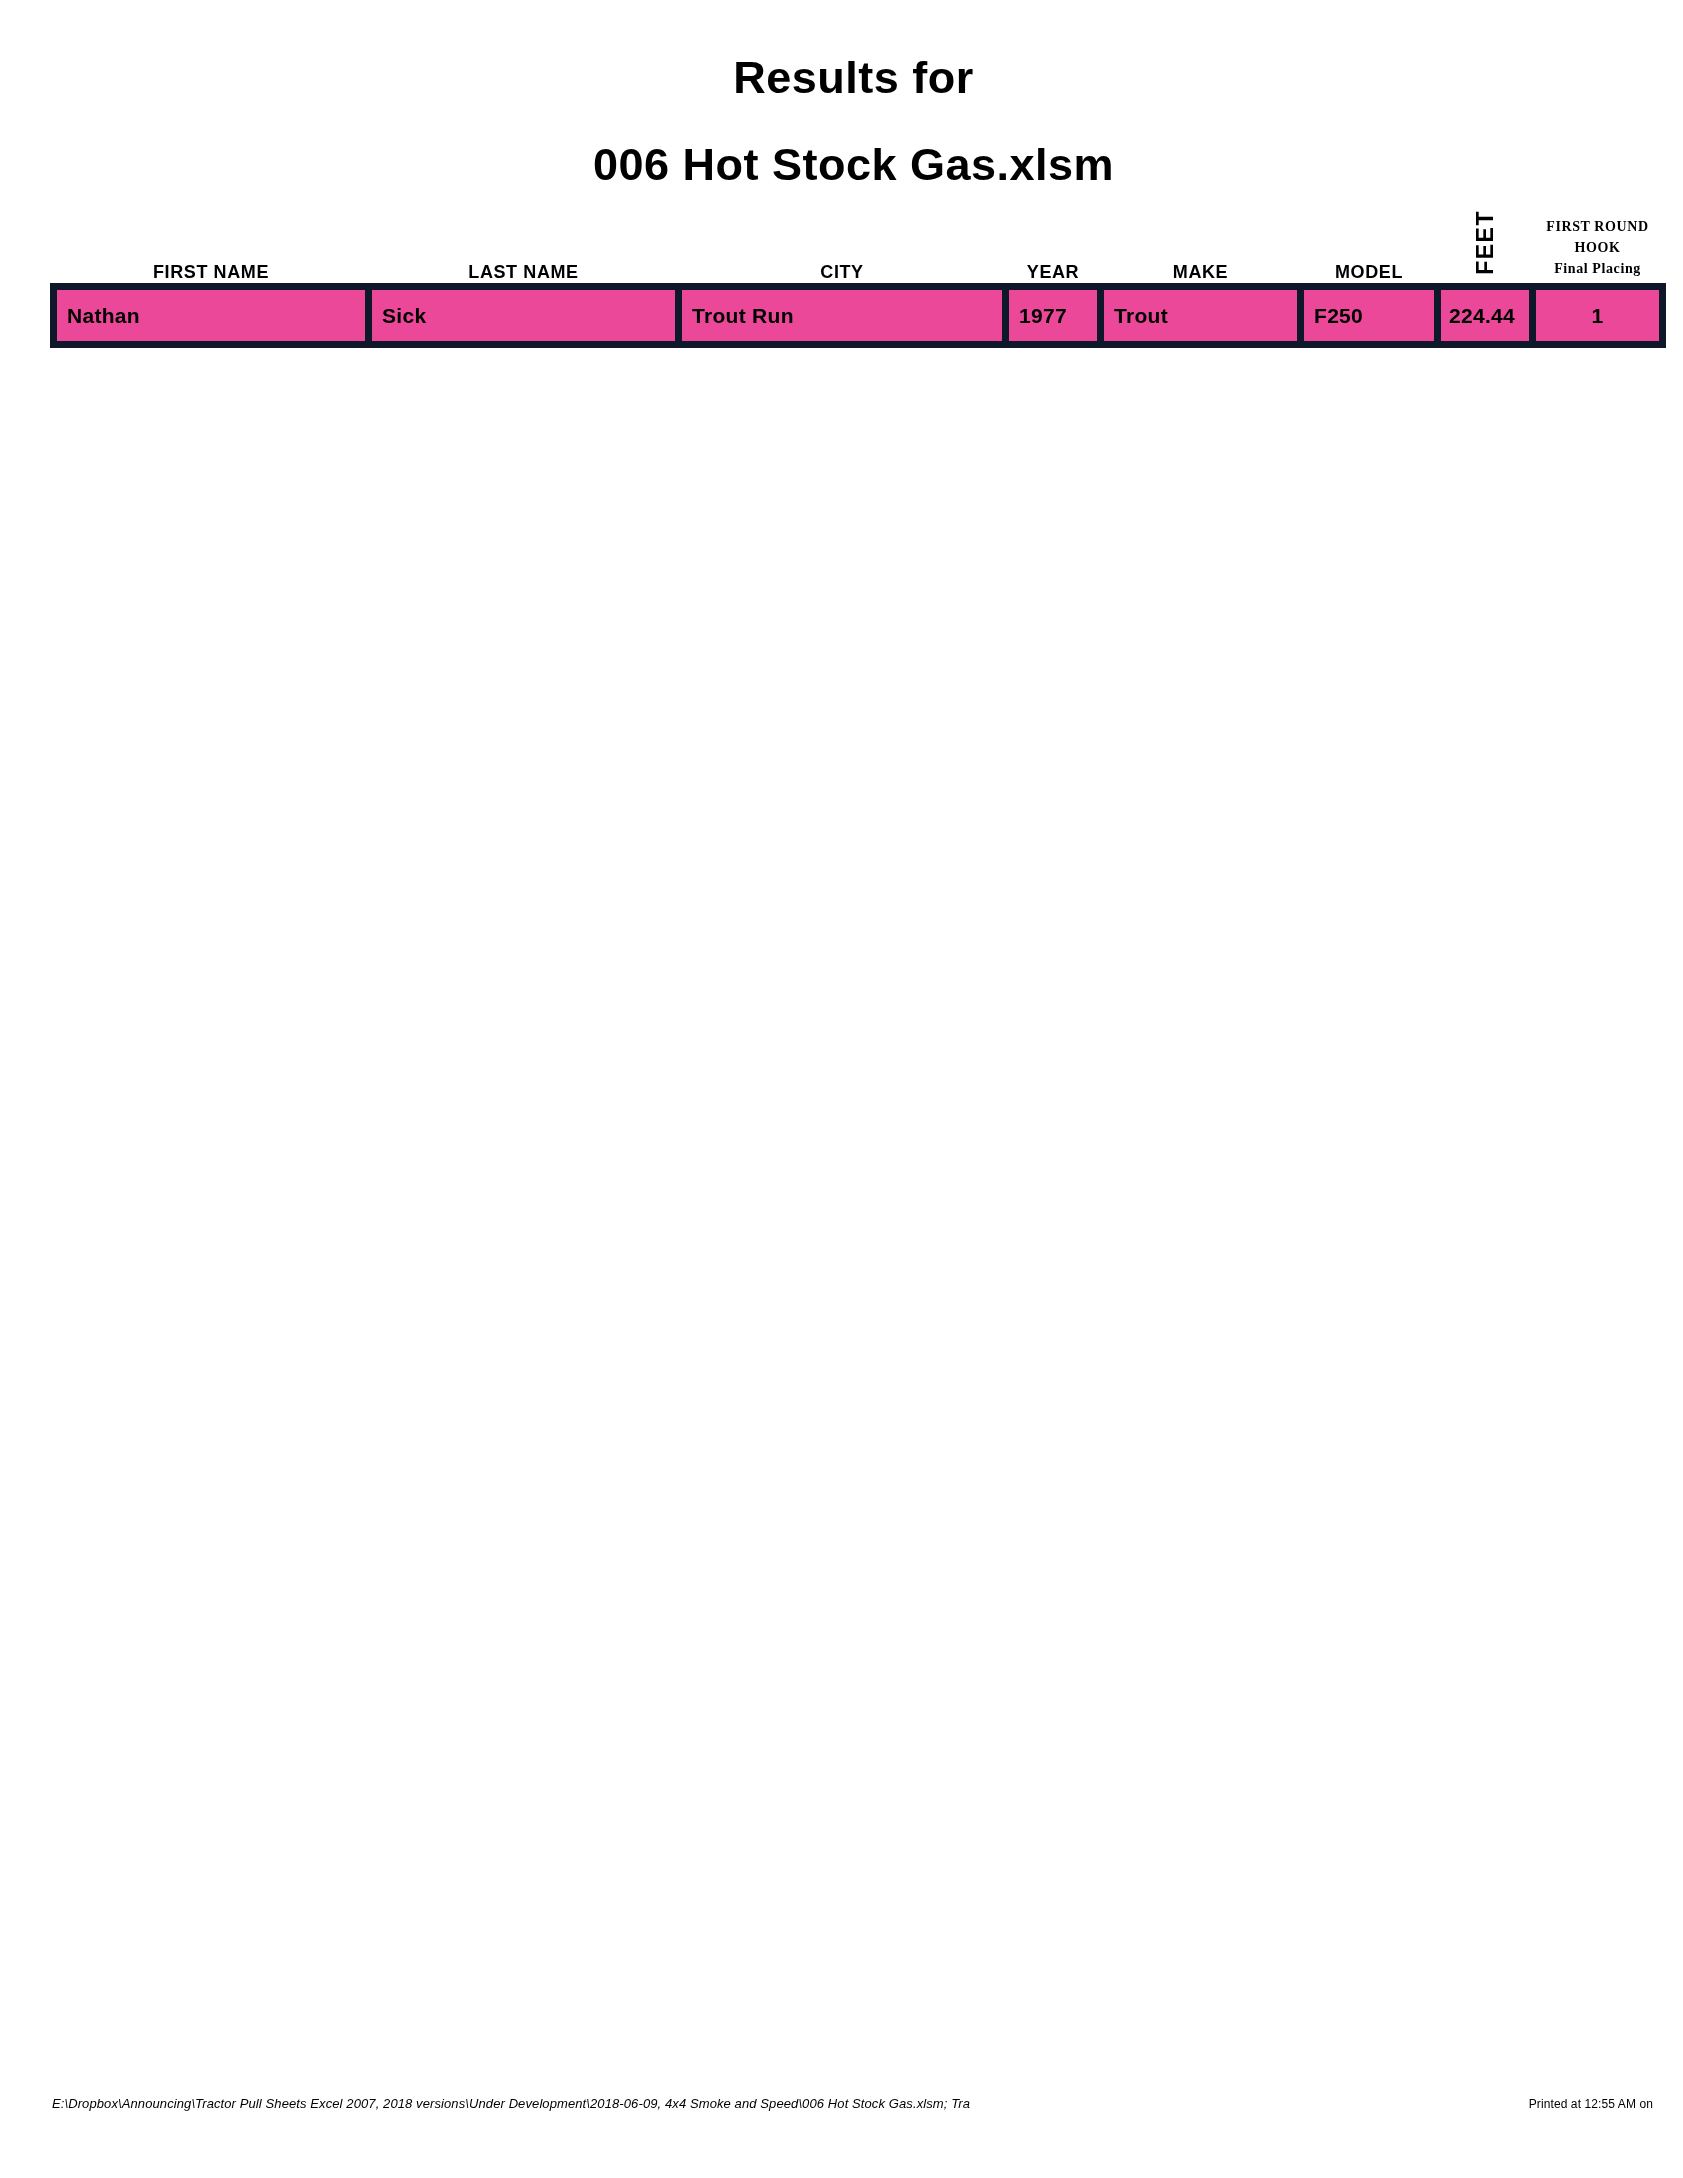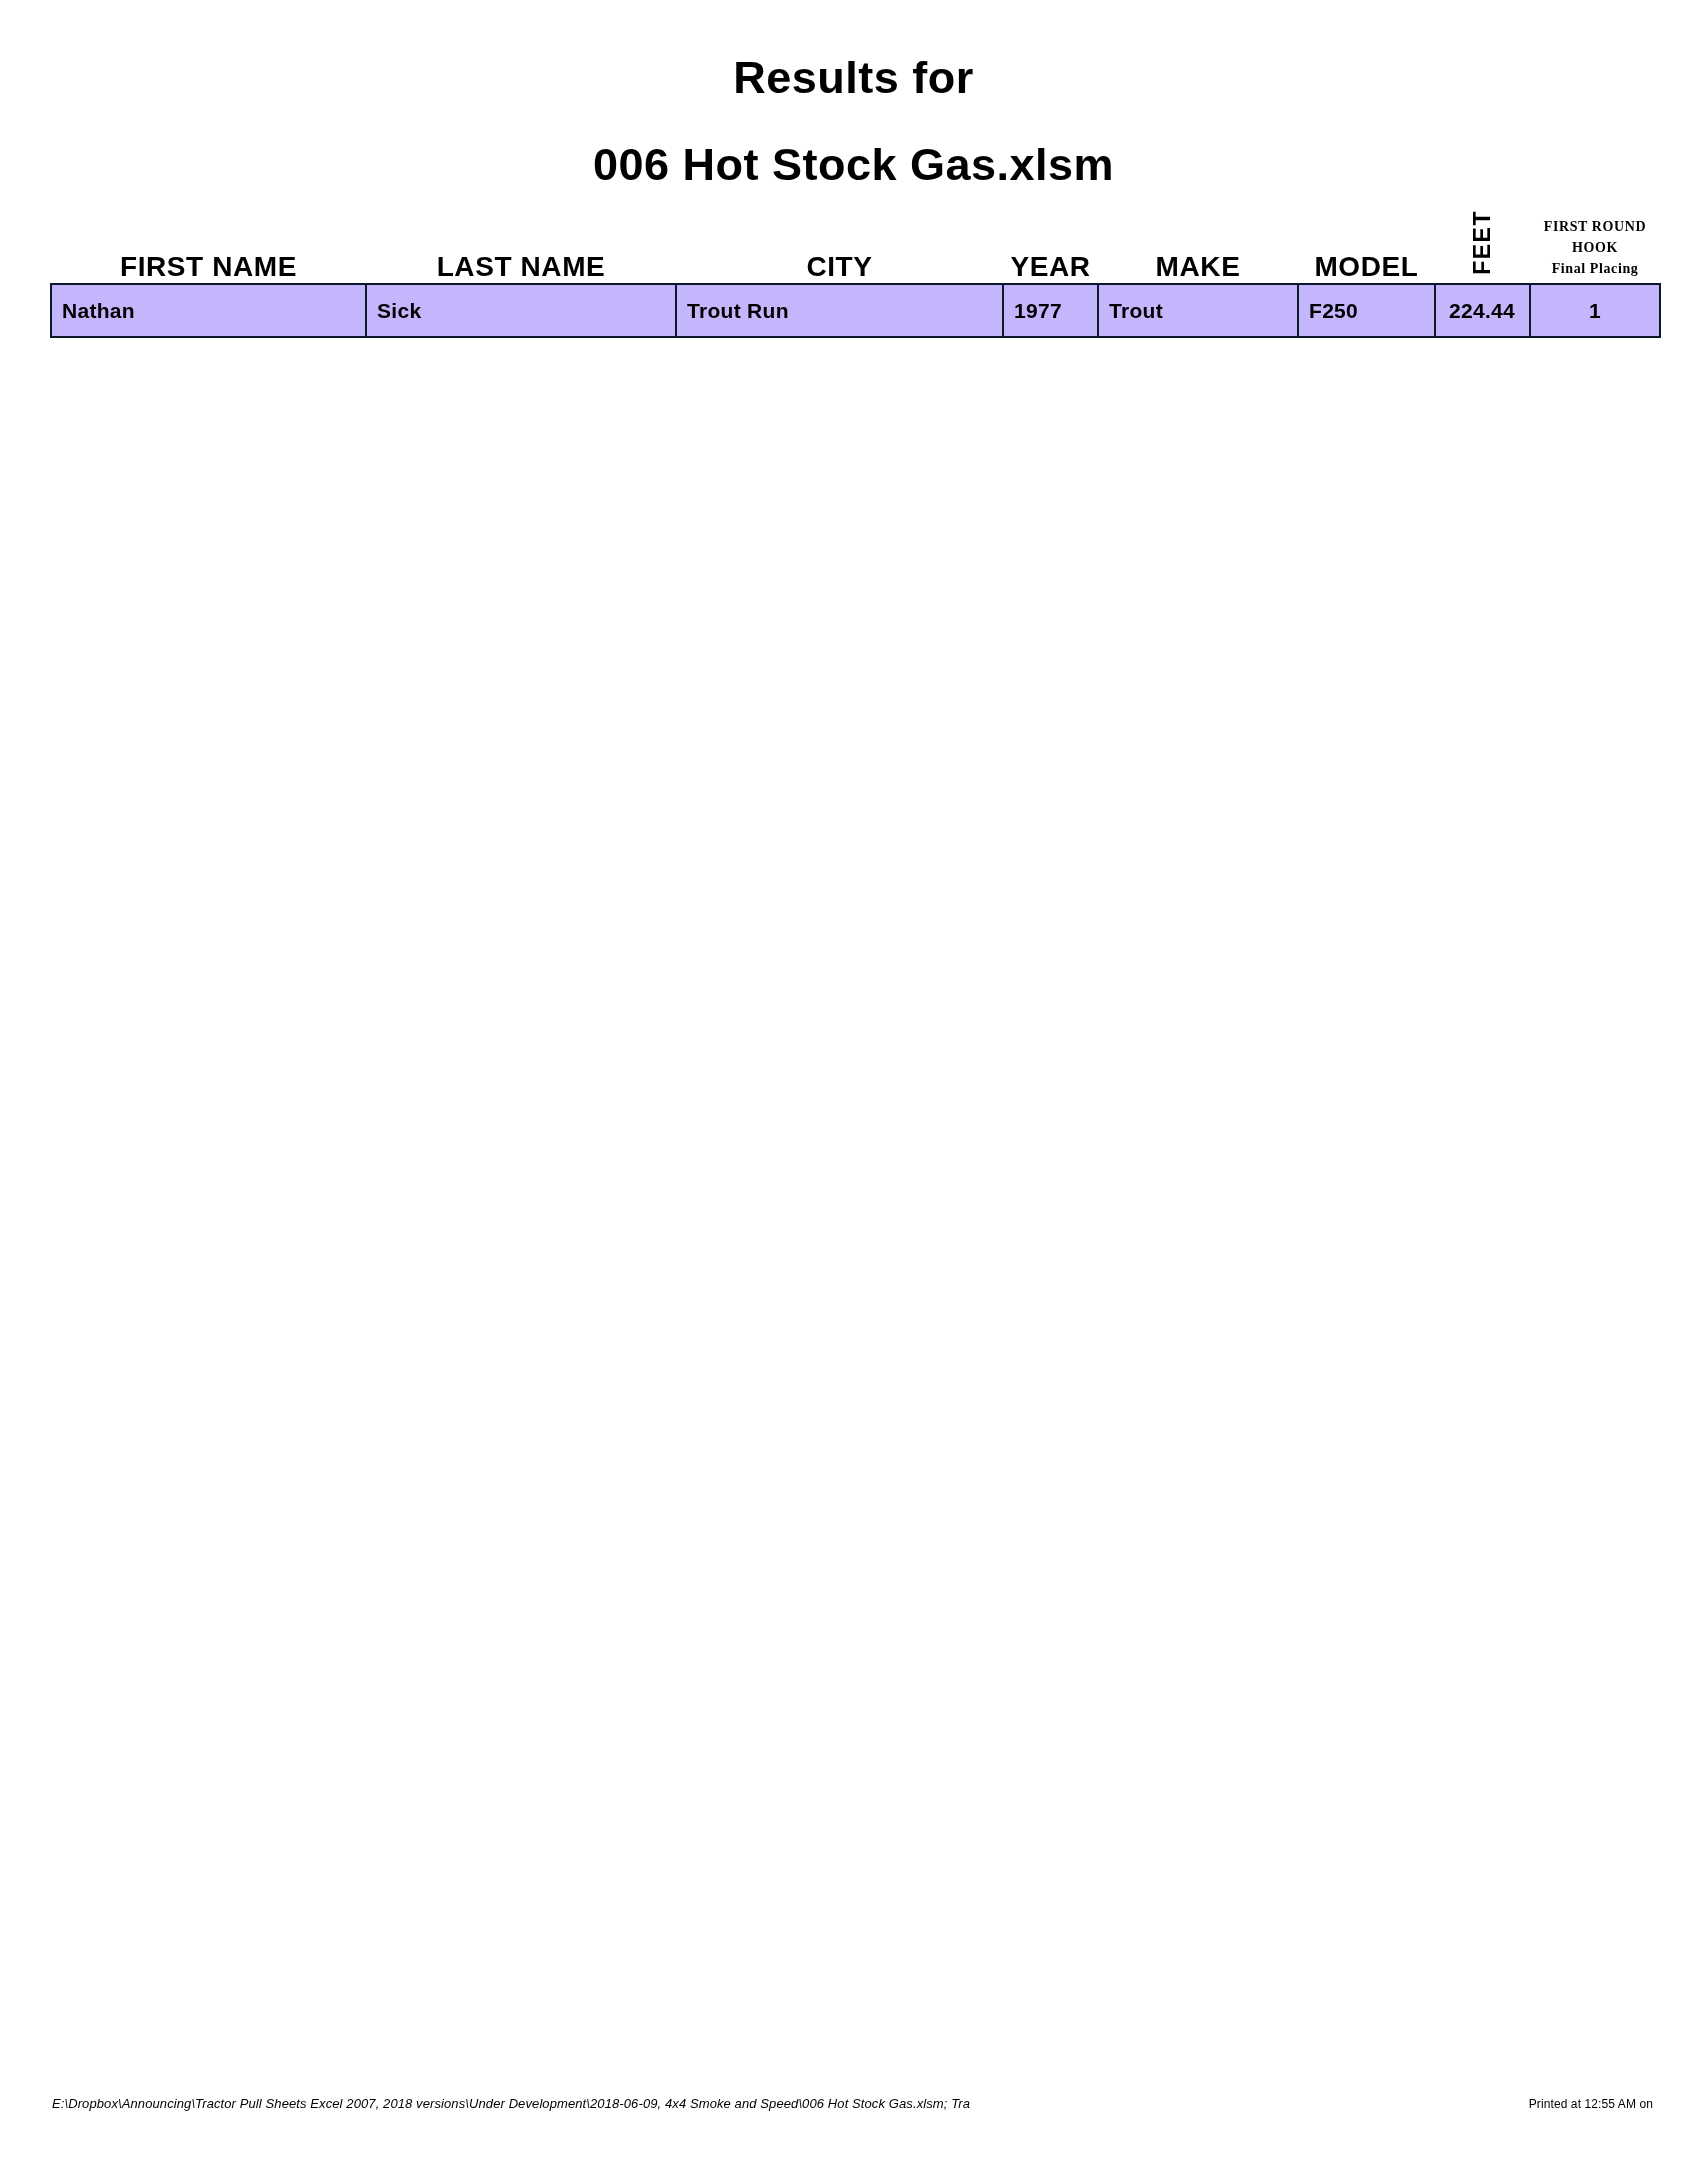--- a/index.html
+++ b/index.html
@@ -65,21 +65,21 @@
   table.results col.c-make   { width: 200px; }
   table.results col.c-model  { width: 137px; }
   table.results col.c-feet   { width: 95px; }
   table.results col.c-place  { width: 130px; }
 
   thead th {
     border: none;
     padding: 0;
     vertical-align: bottom;
     font-weight: bold;
-    font-size: 28px;
+    font-size: 18px;
     text-align: center;
     height: 73px;
     letter-spacing: 0.6px;
   }
   thead th.th-feet {
     font-size: 23px;
     letter-spacing: 1px;
     padding-bottom: 2px;
   }
   .vert-label {
@@ -96,28 +96,28 @@
     line-height: 1.5;
     letter-spacing: 0.6px;
     padding-bottom: 4px;
     font-family: Liberation Serif, serif;
   }
   .place-l1 { display: block; }
   .place-l2 { display: block; }
   .place-l3 { display: block; font-size: 14px; }
 
   tbody td {
-    border: 2px solid #0f172a;
+    border: 7px solid #0f172a;
     height: 51px;
     font-size: 21px;
     font-weight: bold;
     padding: 0 0 0 10px;
     vertical-align: middle;
     letter-spacing: 0.3px;
-    background: #c4b5fd;
+    background: #ec4899;
   }
   tbody td.num {
     text-align: right;
     padding: 0 14px 0 0;
   }
   tbody td.center {
     text-align: center;
     padding: 0;
   }
 

